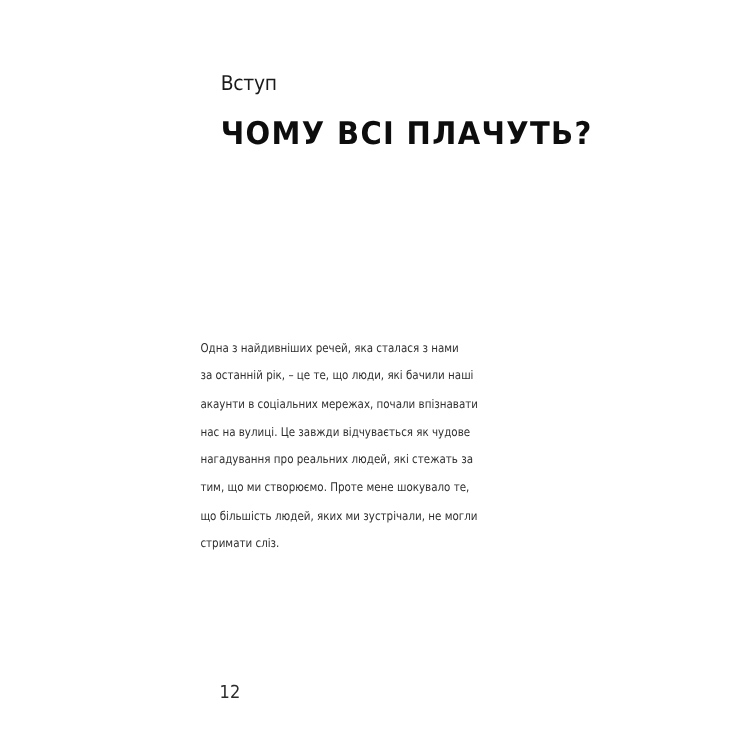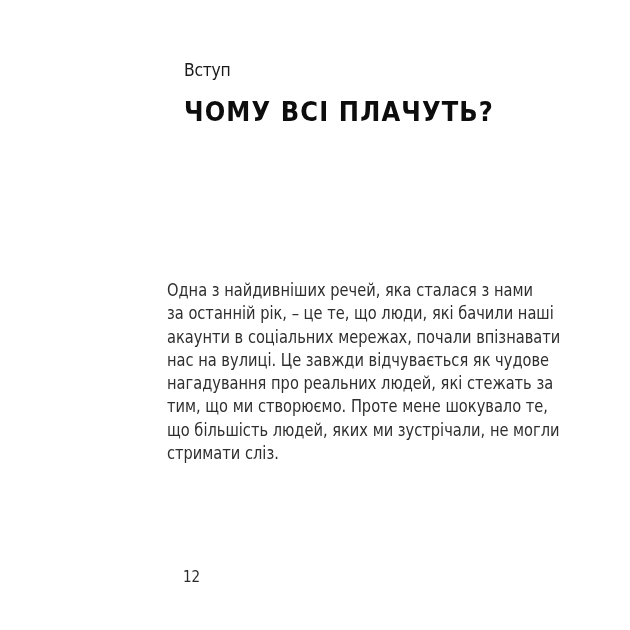--- a/index.html
+++ b/index.html
@@ -45,21 +45,21 @@
       white-space: nowrap;
       transform: scaleX(0.93);
       transform-origin: left top;
     }
     .body-text {
       position: absolute;
       left: 167px;
       top: 279px;
       width: 296px;
       font-family: "DejaVu Sans", sans-serif;
-      font-size: 17px;
+      font-size: 10px;
       line-height: 23.3px;
       color: #2e2e2e;
     }
     .line {
       display: block;
       white-space: nowrap;
       transform: scaleX(0.86);
       transform-origin: left top;
     }
     .line.indent {

